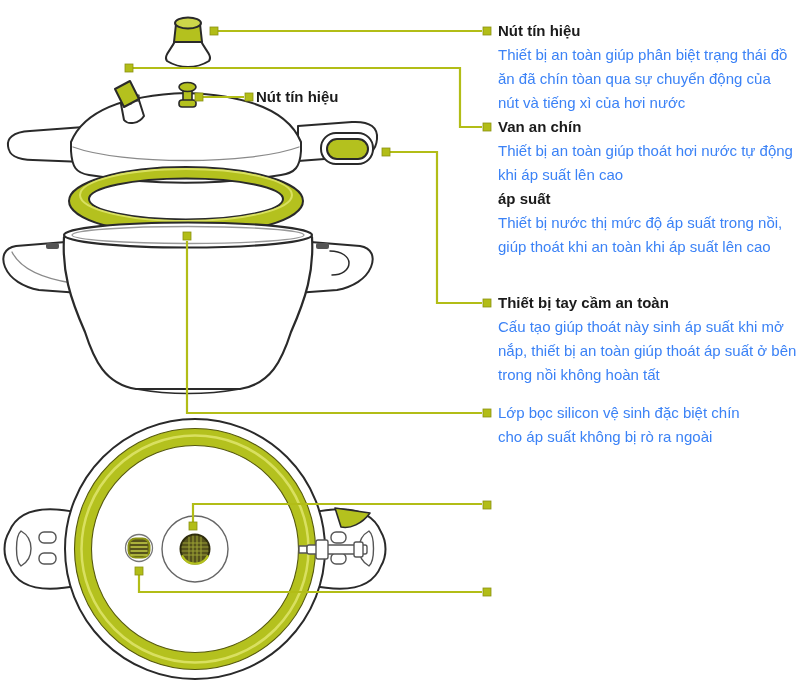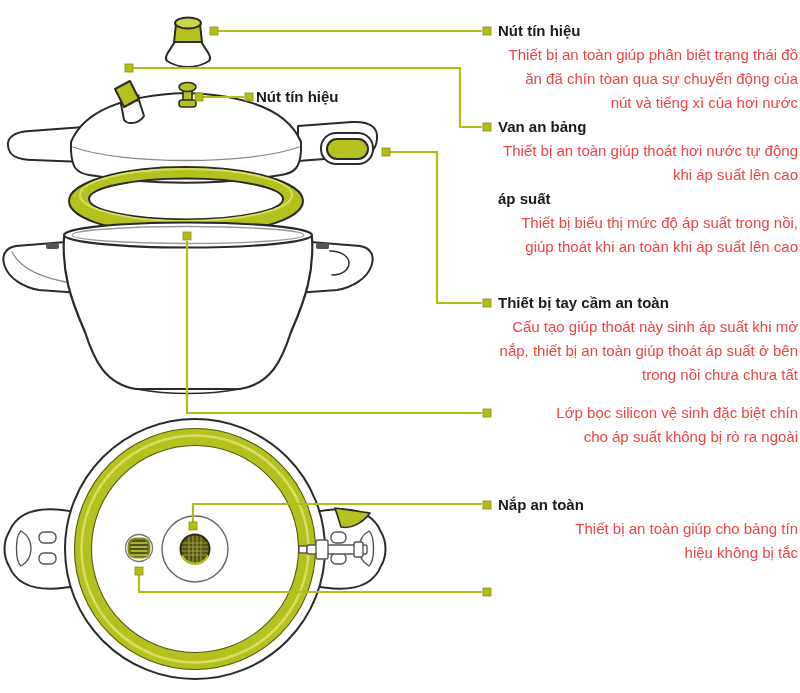--- a/index.html
+++ b/index.html
@@ -2,21 +2,21 @@
 <html><head>
 <meta charset="utf-8">
 <style>
   html,body{margin:0;padding:0;background:#fff;}
   #page{position:relative;width:800px;height:693px;background:#fff;overflow:hidden;
         font-family:"Liberation Sans","DejaVu Sans",sans-serif;}
   #diagram-svg{position:absolute;left:0;top:0;}
   .label-block{position:absolute;left:498px;width:300px;}
   .label-block div{white-space:nowrap;line-height:24px;}
   .ttl{font-size:15px;font-weight:bold;color:#1b1b1b;}
-  .dsc{font-size:15px;color:#ef4444;text-align:right;}
+  .dsc{font-size:15px;color:#3b82f6;}
   #inline-label{position:absolute;left:256px;top:85px;font-size:15px;font-weight:bold;
         color:#1b1b1b;line-height:24px;white-space:nowrap;}
 </style>
 </head>
 <body>
 
 <div id="page">
 
 <svg id="diagram-svg" width="800" height="693" viewBox="0 0 800 693">
 
@@ -145,40 +145,35 @@
 <div id="inline-label">Nút tín hiệu</div>
 
 <div class="label-block" style="top:19px">
   <div class="ttl">Nút tín hiệu</div>
   <div class="dsc">Thiết bị an toàn giúp phân biệt trạng thái đồ</div>
   <div class="dsc">ăn đã chín tòan qua sự chuyển động của</div>
   <div class="dsc">nút và tiếng xì của hơi nước</div>
 </div>
 
 <div class="label-block" style="top:115px">
-  <div class="ttl">Van an bảng</div>
+  <div class="ttl">Van an chín</div>
   <div class="dsc">Thiết bị an toàn giúp thoát hơi nước tự động</div>
   <div class="dsc">khi áp suất lên cao</div>
   <div class="ttl">áp suất</div>
-  <div class="dsc">Thiết bị biểu thị mức độ áp suất trong nồi,</div>
+  <div class="dsc">Thiết bị nước thị mức độ áp suất trong nồi,</div>
   <div class="dsc">giúp thoát khi an toàn khi áp suất lên cao</div>
 </div>
 
 <div class="label-block" style="top:291px">
   <div class="ttl">Thiết bị tay cầm an toàn</div>
   <div class="dsc">Cấu tạo giúp thoát này sinh áp suất khi mở</div>
   <div class="dsc">nắp, thiết bị an toàn giúp thoát áp suất ở bên</div>
-  <div class="dsc">trong nồi chưa chưa tất</div>
+  <div class="dsc">trong nồi không hoàn tất</div>
 </div>
 
 <div class="label-block" style="top:401px">
   <div class="dsc">Lớp bọc silicon vệ sinh đặc biệt chín</div>
   <div class="dsc">cho áp suất không bị rò ra ngoài</div>
 </div>
 
-<div class="label-block" style="top:493px">
-  <div class="ttl">Nắp an toàn</div>
-  <div class="dsc">Thiết bị an toàn giúp cho bảng tín</div>
-  <div class="dsc">hiệu không bị tắc</div>
-</div>
 
 
 </div>
 
 </body></html>

